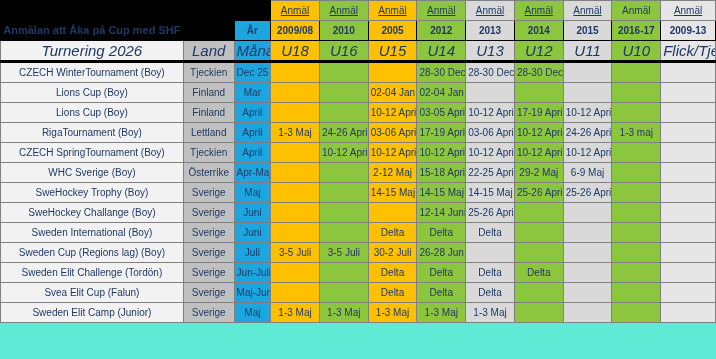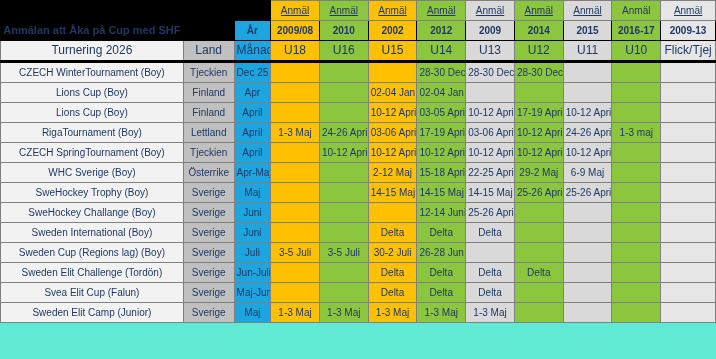--- a/index.html
+++ b/index.html
@@ -58,21 +58,21 @@
     background: #000000;
     color: #1F3864;
     font-weight: bold;
     font-size: 11px;
     text-align: left;
     padding-left: 4px;
     border: 1px solid #000000 !important;
   }
   .title-blank { background:#000000; border:1px solid #000000 !important; }
   .hdr-band td { font-weight: bold; }
-  .sub-head td { font-weight: bold; font-size: 12px; }
+  .sub-head td { font-weight: bold; font-size: 15px; font-style: italic; }
   .thickbottom { border-bottom: 3px solid #000000 !important; }
   .namecell { background:#F2F2F2; }
 </style>
 </head>
 <body>
 
 <div id="app">
   <table class="sheet">
     <colgroup>
       <col class="c-name">
@@ -104,23 +104,23 @@
         <td class="bg-green tx-navy">Anmäl</td>
         <td class="bg-lgray tx-navy link">Anmäl</td>
       </tr>
 
       <tr class="title-row">
         <td class="title-cell">Anmälan att Åka på Cup med SHF</td>
         <td class="title-blank"></td>
         <td class="bg-blue tx-navy bold">År</td>
         <td class="bg-orange tx-navy bold">2009/08</td>
         <td class="bg-green tx-navy bold">2010</td>
-        <td class="bg-orange tx-navy bold">2002</td>
+        <td class="bg-orange tx-navy bold">2005</td>
         <td class="bg-green tx-navy bold">2012</td>
-        <td class="bg-gray tx-navy bold">2009</td>
+        <td class="bg-gray tx-navy bold">2013</td>
         <td class="bg-green tx-navy bold">2014</td>
         <td class="bg-gray tx-navy bold">2015</td>
         <td class="bg-green tx-navy bold">2016-17</td>
         <td class="bg-lgray tx-navy bold">2009-13</td>
       </tr>
 
       <tr class="sub-head thickbottom">
         <td class="bg-white tx-navy left">Turnering 2026</td>
         <td class="bg-mgray tx-navy left">Land</td>
         <td class="bg-blue tx-navy">Månad</td>
@@ -146,21 +146,21 @@
           <td class="bg-green tx-navy">28-30 Dec</td>
           <td class="bg-gray tx-navy">28-30 Dec</td>
           <td class="bg-green tx-navy">28-30 Dec</td>
           <td class="bg-gray tx-navy"></td>
           <td class="bg-green tx-navy"></td>
           <td class="bg-lgray tx-navy"></td>
         </tr>
         <tr>
           <td class="namecell left tx-navy">Lions Cup (Boy)</td>
           <td class="bg-mgray left tx-navy">Finland</td>
-          <td class="bg-blue tx-navy">Apr</td>
+          <td class="bg-blue tx-navy">Mar</td>
           <td class="bg-orange tx-navy"></td>
           <td class="bg-green tx-navy"></td>
           <td class="bg-orange tx-navy">02-04 Jan</td>
           <td class="bg-green tx-navy">02-04 Jan</td>
           <td class="bg-gray tx-navy"></td>
           <td class="bg-green tx-navy"></td>
           <td class="bg-gray tx-navy"></td>
           <td class="bg-green tx-navy"></td>
           <td class="bg-lgray tx-navy"></td>
         </tr>

